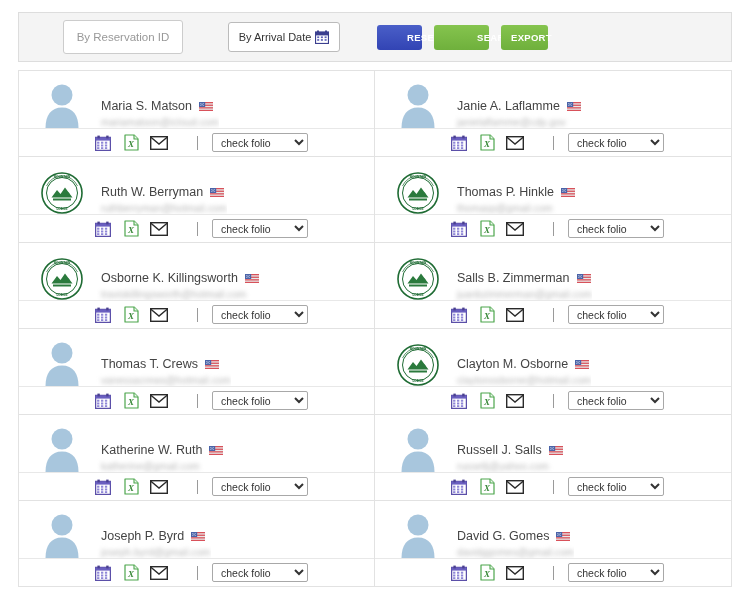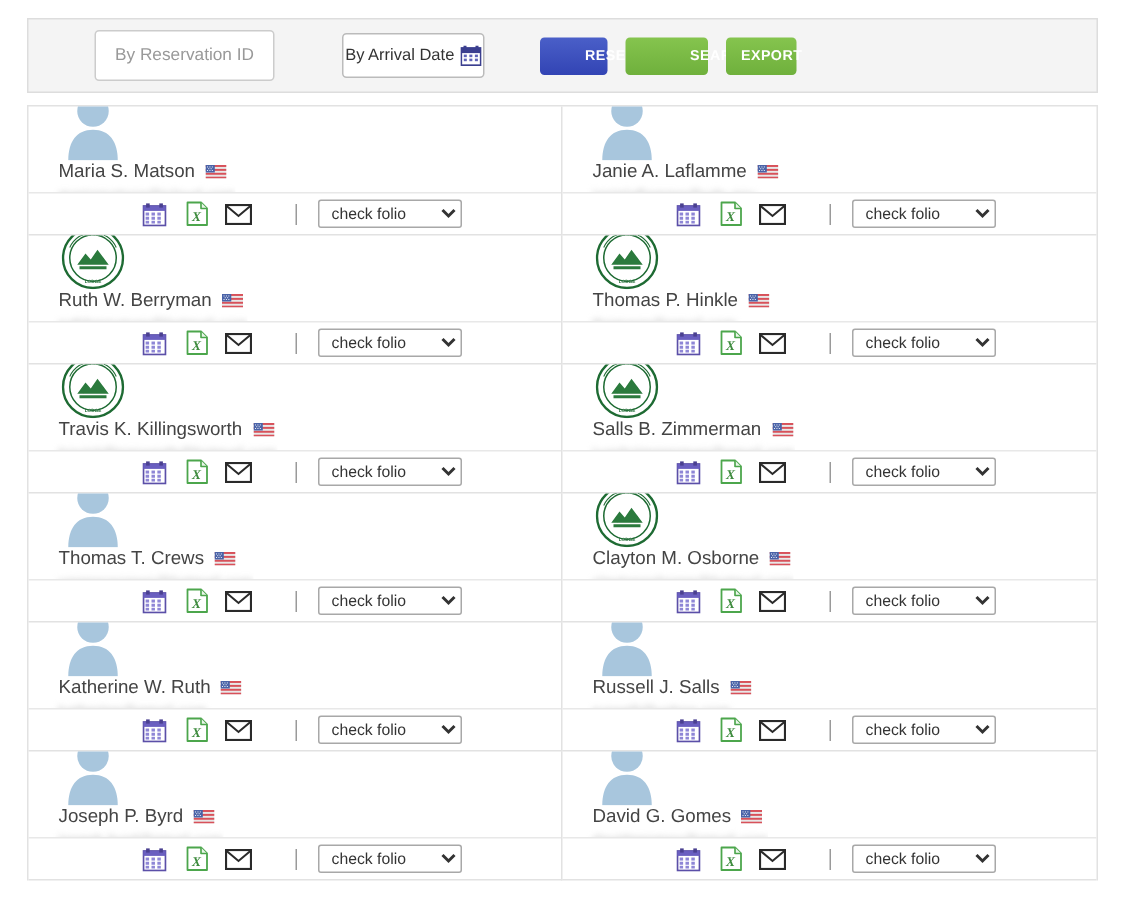--- a/index.html
+++ b/index.html
@@ -30,21 +30,21 @@
     font-size: 11.5px;
     color: #333;
     padding: 16px 8px;
     outline: none;
   }
   .tb-input::placeholder { color: #999999; }
   #res-id   { width: 120px; margin-left: 34px; text-align: center; }
   #name-eml { width: 120px; margin-left: 45px; text-align: center; }
 
   .date-box {
-    width: 95px; height: 30px;
+    width: 112px; height: 30px;
     margin-left: 45px;
     border: 1px solid #bbbbbb;
     background: #ffffff;
     border-radius: 3px;
     display: flex;
     align-items: center;
     justify-content: center;
     gap: 4px;
     font-size: 11px;
     color: #333333;
@@ -78,23 +78,22 @@
   .row-pair { display: flex; }
   .cell {
     width: 50%;
     border-bottom: 1px solid #e2e2e2;
   }
   .cell:first-child { border-right: 1px solid #e2e2e2; }
 
   .guest-main {
     height: 57px;
     display: flex;
-    align-items: flex-start;
+    align-items: flex-end;
     padding-left: 12px;
-    flex-direction: column;
   }
   .avatar-slot {
     width: 62px; min-width: 62px;
     height: 50px;
     display: flex;
     align-items: flex-end;
     justify-content: center;
     overflow: hidden;
   }
   .guest-text { padding-left: 8px; overflow: hidden; }
@@ -510,21 +509,21 @@
     <circle cx="27" cy="22" r="1.4" fill="#2b7a3d"></circle>
     <g fill="#1e6b33" font-family="'Liberation Sans', sans-serif" font-size="3.1" font-weight="bold">
       <text x="21" y="6.4" text-anchor="middle">MOUNTAIN</text>
       <text x="21" y="37.6" text-anchor="middle">LODGE</text>
     </g>
     <path d="M5.5 14 A17 17 0 0 1 36.5 14" fill="none" stroke="#1e6b33" stroke-width="0.7"></path>
   </svg>
 </div>
           <div class="guest-text">
             <div class="guest-name-line">
-              <span class="guest-name">Travis K. Killingsworth</span>
+              <span class="guest-name">Osborne K. Killingsworth</span>
               <span style="line-height: 0;">
   <svg width="14" height="9" viewBox="0 0 14 9">
     <rect x="0" y="0" width="14" height="9" fill="#e8e8e8"></rect>
     <g>
       <rect x="0" y="0" width="14" height="1.3" fill="#d8515a"></rect>
       <rect x="0" y="2.6" width="14" height="1.3" fill="#d8515a"></rect>
       <rect x="0" y="5.2" width="14" height="1.3" fill="#d8515a"></rect>
       <rect x="0" y="7.8" width="14" height="1.2" fill="#d8515a"></rect>
     </g>
     <rect x="0" y="0" width="6.2" height="5" fill="#4a63a8"></rect>

